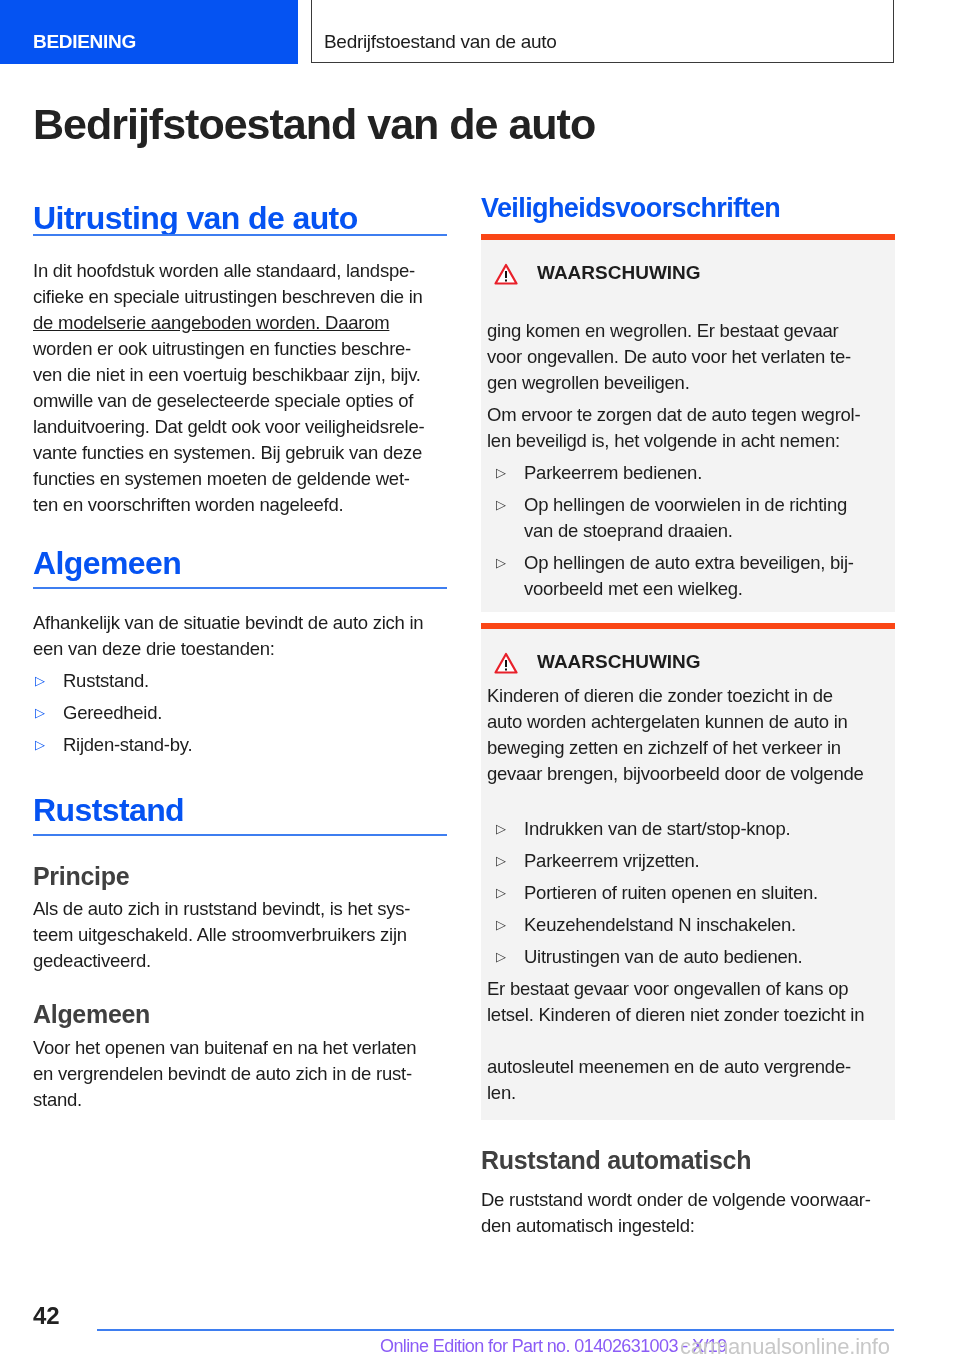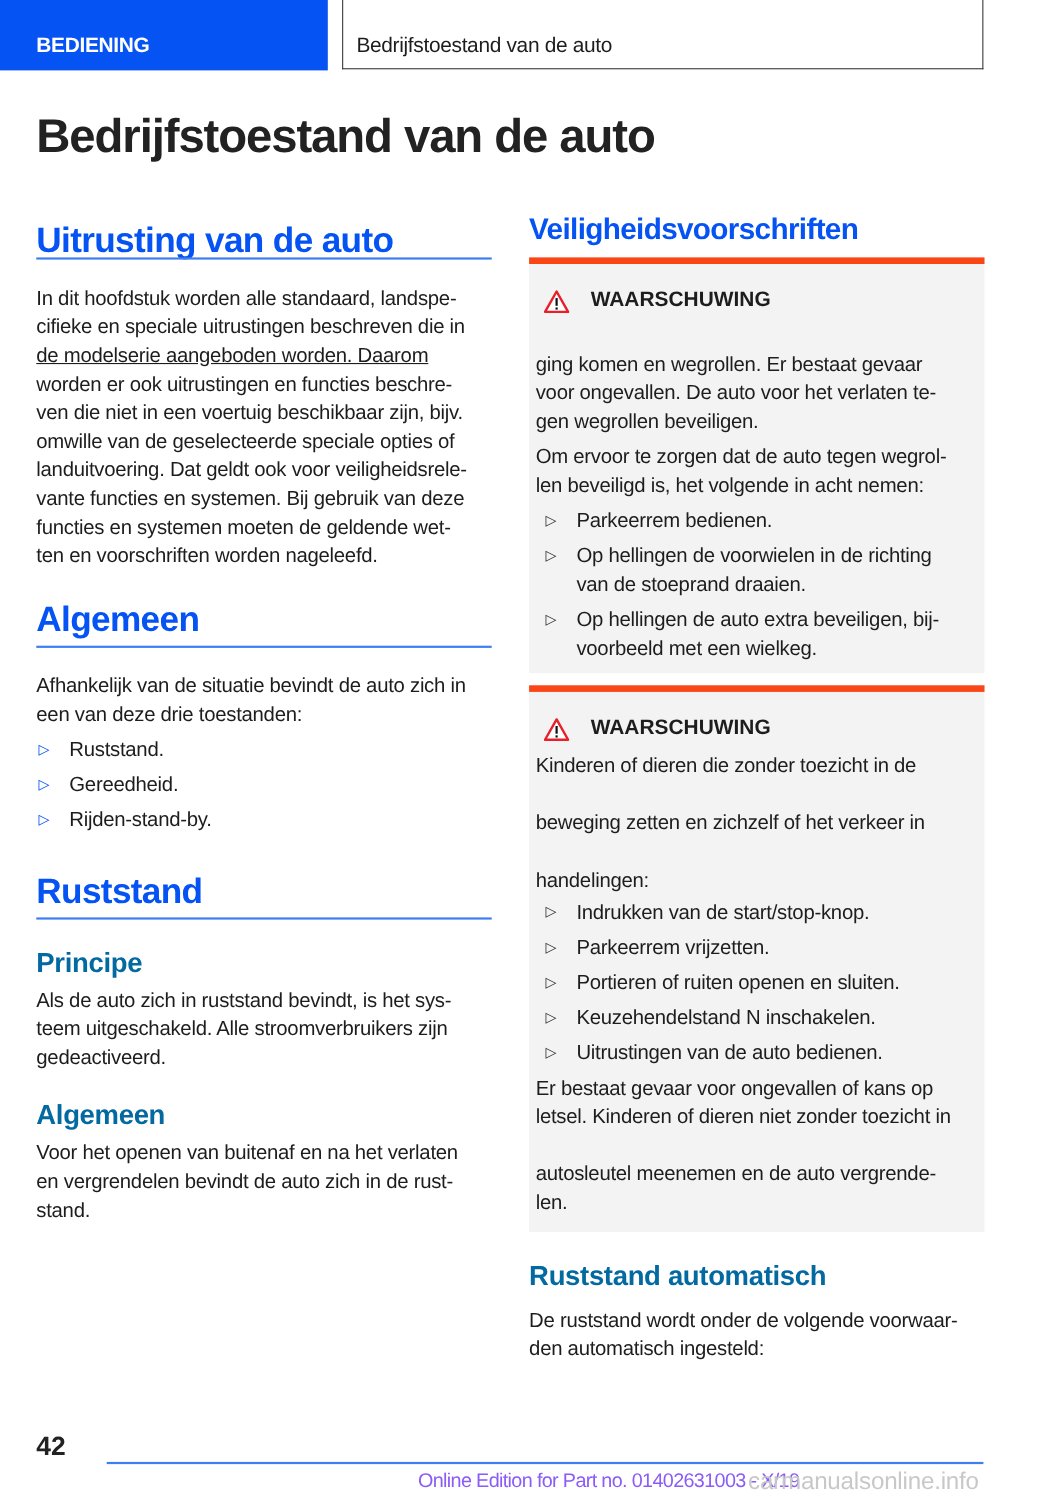--- a/index.html
+++ b/index.html
@@ -9,21 +9,21 @@
                 background: #0553f2; }
     .hdr-left span { position: absolute; left: 33px; top: 31px; color: #fff;
                      font-weight: bold; font-size: 19px; letter-spacing: -0.3px; }
     .hdr-right { position: absolute; left: 311px; top: 0; width: 583px; height: 63px;
                  border: 1px solid #3a3a3a; border-top: none; box-sizing: border-box; }
     .hdr-right span { position: absolute; left: 12px; top: 31px; font-size: 19px; color: #1d1d1d; letter-spacing: -0.3px; }
     .page-title { position: absolute; left: 33px; top: 100px; font-size: 43px; font-weight: bold;
                   color: #222; letter-spacing: -1px; margin: 0; }
     .h2 { position: absolute; font-size: 32px; font-weight: bold; color: #0553f2; letter-spacing: -0.6px; margin: 0; }
     .h2-rule { position: absolute; height: 2px; background: #3e7ef0; width: 414px; }
-    .h3 { position: absolute; font-size: 25px; font-weight: bold; color: #0369a1; letter-spacing: -0.3px; margin: 0; }
+    .h3 { position: absolute; font-size: 25px; font-weight: bold; color: #404040; letter-spacing: -0.3px; margin: 0; }
     .p { position: absolute; font-size: 18.5px; line-height: 26px; color: #1d1d1d; letter-spacing: -0.25px; margin: 0; }
     .bullet { position: absolute; font-size: 18.5px; line-height: 26px; letter-spacing: -0.25px; }
     .bullet .tri { position: absolute; left: 0; top: 0; font-size: 13px; color: #0553f2; }
     .bullet .txt { position: absolute; left: 28px; top: 0; white-space: nowrap; }
     .warn { position: absolute; left: 481px; width: 414px; background: #f3f3f3; }
     .warn .bar { position: absolute; left: 0; top: 0; width: 100%; height: 6px; background: #fa4616; }
     .warn-head { position: absolute; left: 13px; font-weight: bold; font-size: 19px; letter-spacing: 0; }
     .warn-head .icon { position: absolute; left: 0; top: 1px; width: 24px; height: 22px; }
     .warn-head .lbl { position: absolute; left: 43px; top: 0; white-space: nowrap; }
     .warn .p { left: 6px; width: 405px; }
@@ -130,22 +130,23 @@
   <div class="bar"></div>
   <div class="warn-head" style="top:28px;">
     <svg class="icon" viewBox="0 0 24 22">
       <polygon points="12,2 22.5,20.5 1.5,20.5" fill="#fff" stroke="#e8202a" stroke-width="2.2" stroke-linejoin="round"></polygon>
       <rect x="11" y="8" width="2" height="7" fill="#111"></rect>
       <rect x="11" y="16.5" width="2" height="2" fill="#111"></rect>
     </svg>
     <span class="lbl">WAARSCHUWING</span>
   </div>
   <p class="p" style="top:60px;">Kinderen of dieren die zonder toezicht in de</p>
+  <p class="p" style="top:86px;">auto worden achtergelaten kunnen de auto in</p>
   <p class="p" style="top:112px;">beweging zetten en zichzelf of het verkeer in</p>
-  <p class="p" style="top:164px;">handelingen:</p>
+  <p class="p" style="top:138px;">gevaar brengen, bijvoorbeeld door de volgende</p>
   <div class="bullet" style="top:193px;">
     <span class="tri">▷</span>
     <span class="txt">Indrukken van de start/stop-knop.</span>
   </div>
   <div class="bullet" style="top:225px;">
     <span class="tri">▷</span>
     <span class="txt">Parkeerrem vrijzetten.</span>
   </div>
   <div class="bullet" style="top:257px;">
     <span class="tri">▷</span>

